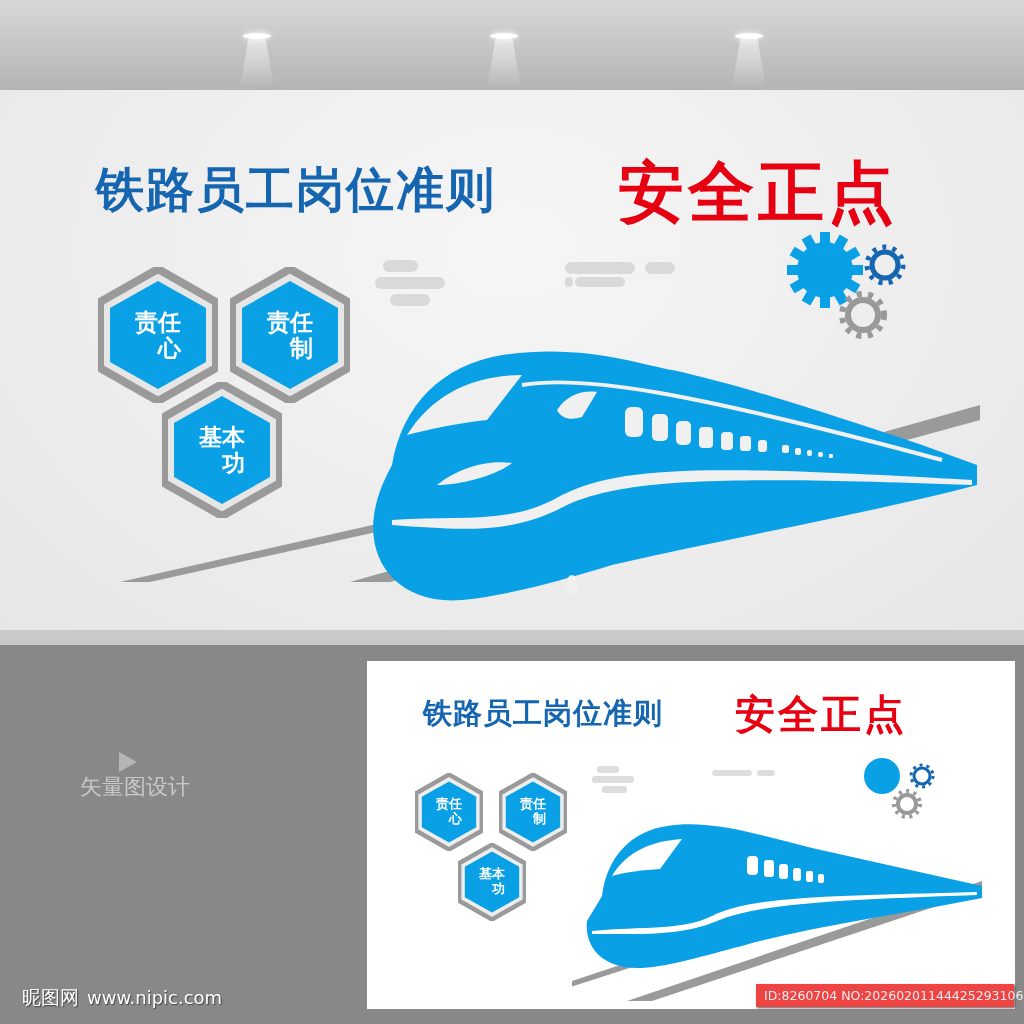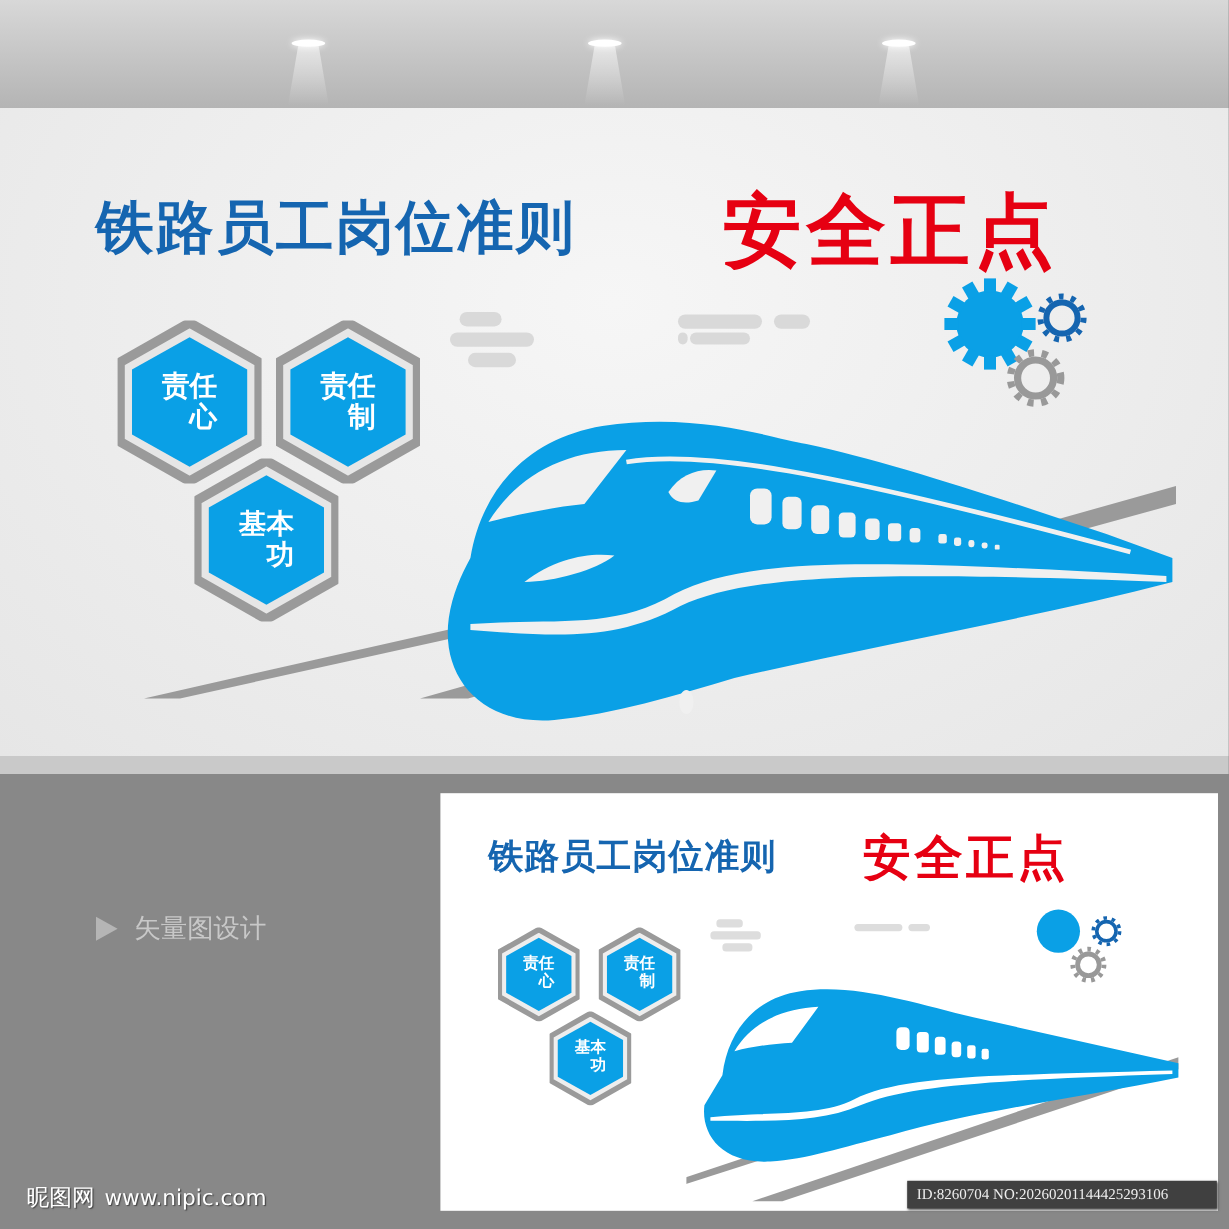--- a/index.html
+++ b/index.html
@@ -3,32 +3,32 @@
 <meta charset="utf-8">
 <style>
   html,body{margin:0;padding:0;}
   body{width:1024px;height:1024px;position:relative;overflow:hidden;background:#888;font-family:"DejaVu Sans",sans-serif;}
   .wall{position:absolute;left:0;top:0;width:1024px;height:90px;background:linear-gradient(#d8d8d8,#b4b4b4);}
   .lamp{position:absolute;top:33px;width:28px;height:6px;border-radius:50%;background:#fff;box-shadow:0 0 6px #fff;}
   .beam{position:absolute;top:38px;width:34px;height:50px;background:linear-gradient(rgba(255,255,255,.55),rgba(255,255,255,0));clip-path:polygon(25% 0,75% 0,100% 100%,0 100%);}
   .banner{position:absolute;left:0;top:90px;width:1024px;height:540px;background:radial-gradient(ellipse at 50% 30%,#f6f6f6,#e6e6e6);overflow:hidden;}
   .band{position:absolute;left:0;top:630px;width:1024px;height:15px;background:#c9c9c9;}
   .lower{position:absolute;left:0;top:645px;width:1024px;height:379px;background:#888;}
-  .title{position:absolute;white-space:nowrap;font-weight:bold;font-family:"DejaVu Sans",sans-serif;}
+  .title{position:absolute;white-space:nowrap;font-weight:bold;font-family:"DejaVu Sans",sans-serif;margin-left:16px;}
   .blue{color:#1565b0;}
   .red{color:#e60012;}
   .hex-wrap{position:absolute;}
   .hex-label{position:absolute;left:0;top:0;width:100%;height:100%;display:flex;align-items:center;justify-content:center;text-align:right;color:#fff;font-weight:bold;line-height:1.15;}
   .features{position:absolute;left:80px;top:752px;}
-  .feat{display:flex;align-items:center;height:44px;color:#c8c8c8;font-size:22px;}
+  .feat{display:flex;align-items:center;height:44px;color:#c8c8c8;font-size:22px;flex-direction:column;}
   .tri{width:0;height:0;border-top:10px solid transparent;border-bottom:10px solid transparent;border-left:18px solid #b5b5b5;margin-right:14px;}
   .logo{position:absolute;left:22px;top:985px;color:#ffffff;font-weight:normal;font-size:19px;font-family:"DejaVu Serif",serif;text-shadow:1px 1px 1px #444;white-space:nowrap;}
   .logo .url{font-family:"DejaVu Sans",sans-serif;font-size:18px;margin-left:8px;}
   .preview{position:absolute;left:367px;top:661px;width:648px;height:348px;background:#fff;overflow:hidden;}
-  .idbar{position:absolute;left:756px;top:984px;width:250px;height:23px;background:#404040;color:#eee;font-size:12.5px;line-height:23px;padding-left:8px;box-shadow:1px 1px 2px #555;white-space:nowrap;font-family:Liberation Serif, serif;}
+  .idbar{position:absolute;left:756px;top:984px;width:250px;height:23px;background:#ef4444;color:#eee;font-size:12.5px;line-height:23px;padding-left:8px;box-shadow:1px 1px 2px #555;white-space:nowrap;}
 </style>
 </head>
 <body>
 
 <div class="wall">
   <div class="lamp" style="left:243px;"></div>
   <div class="beam" style="left:240px;"></div>
   <div class="lamp" style="left:490px;"></div>
   <div class="beam" style="left:487px;"></div>
   <div class="lamp" style="left:735px;"></div>

